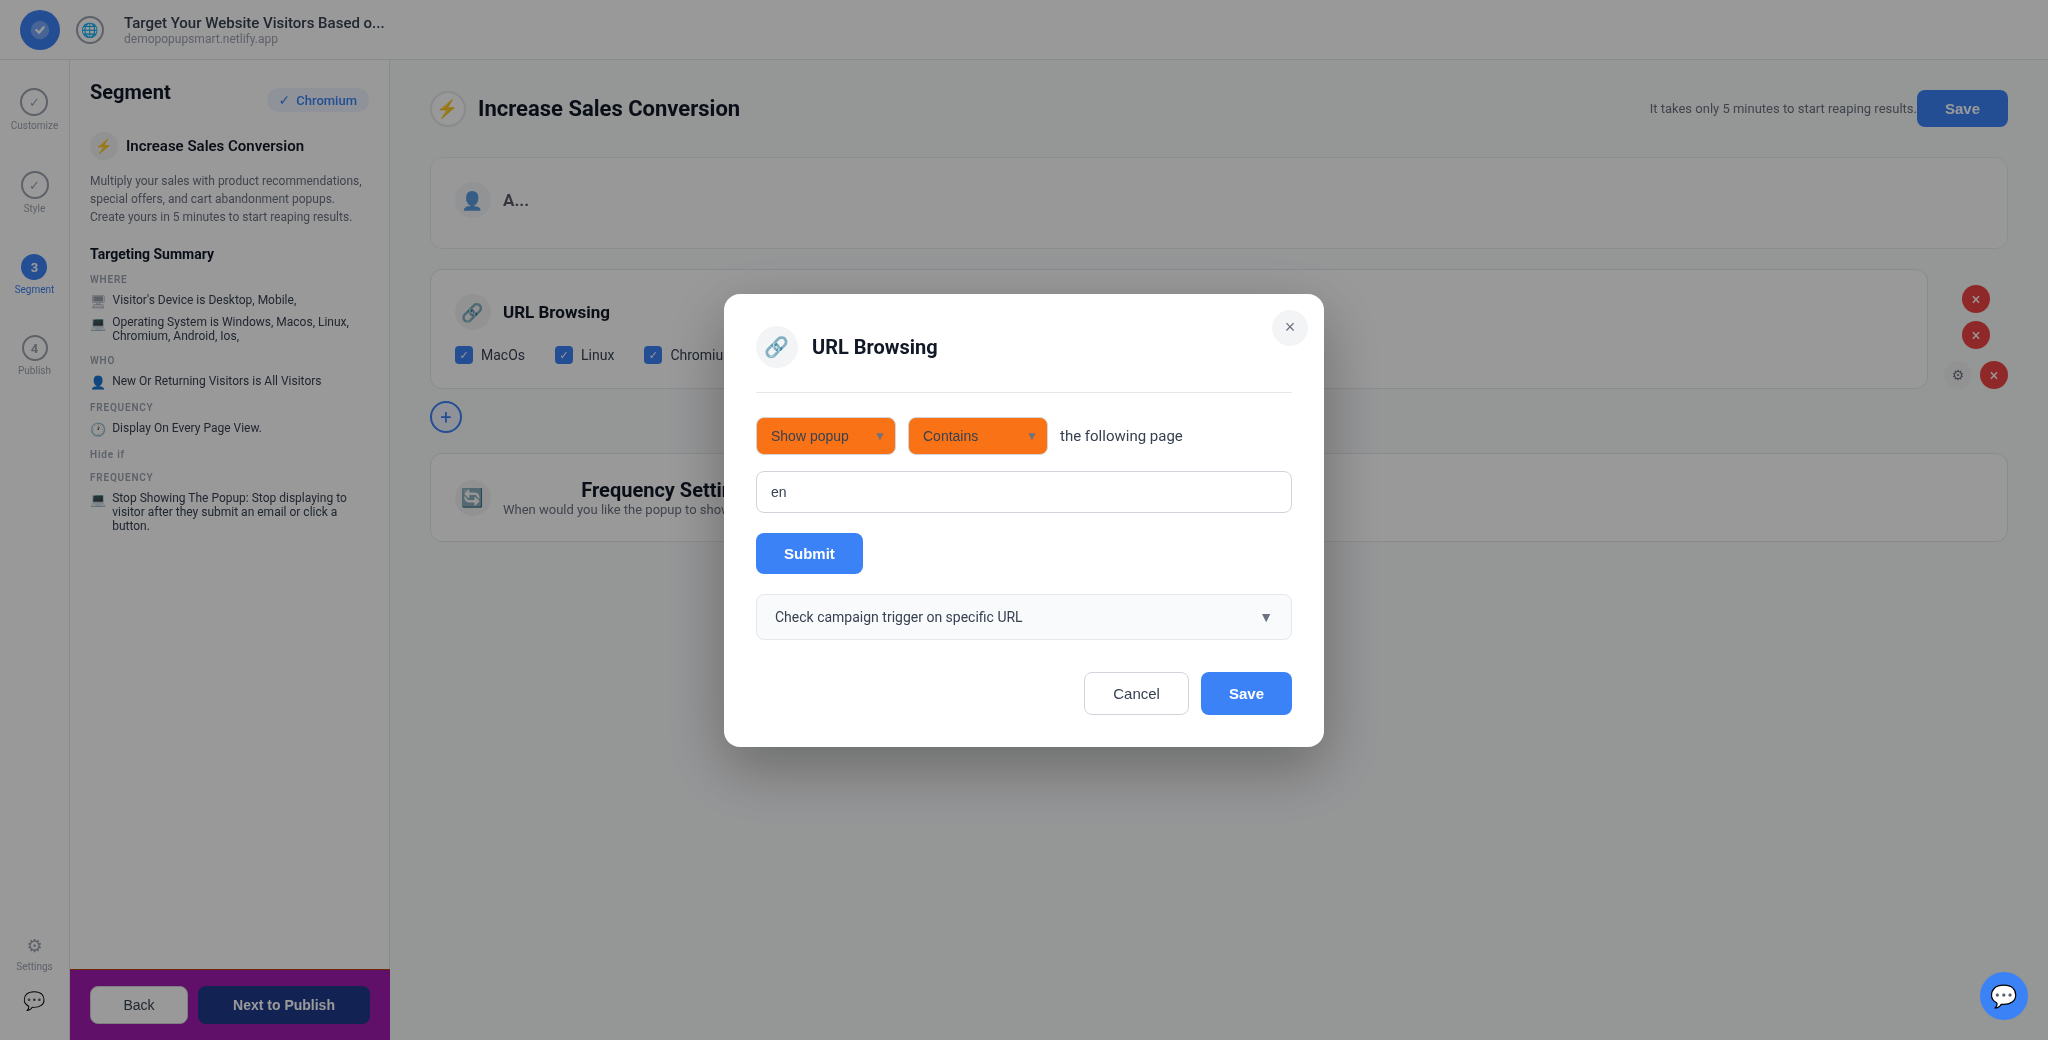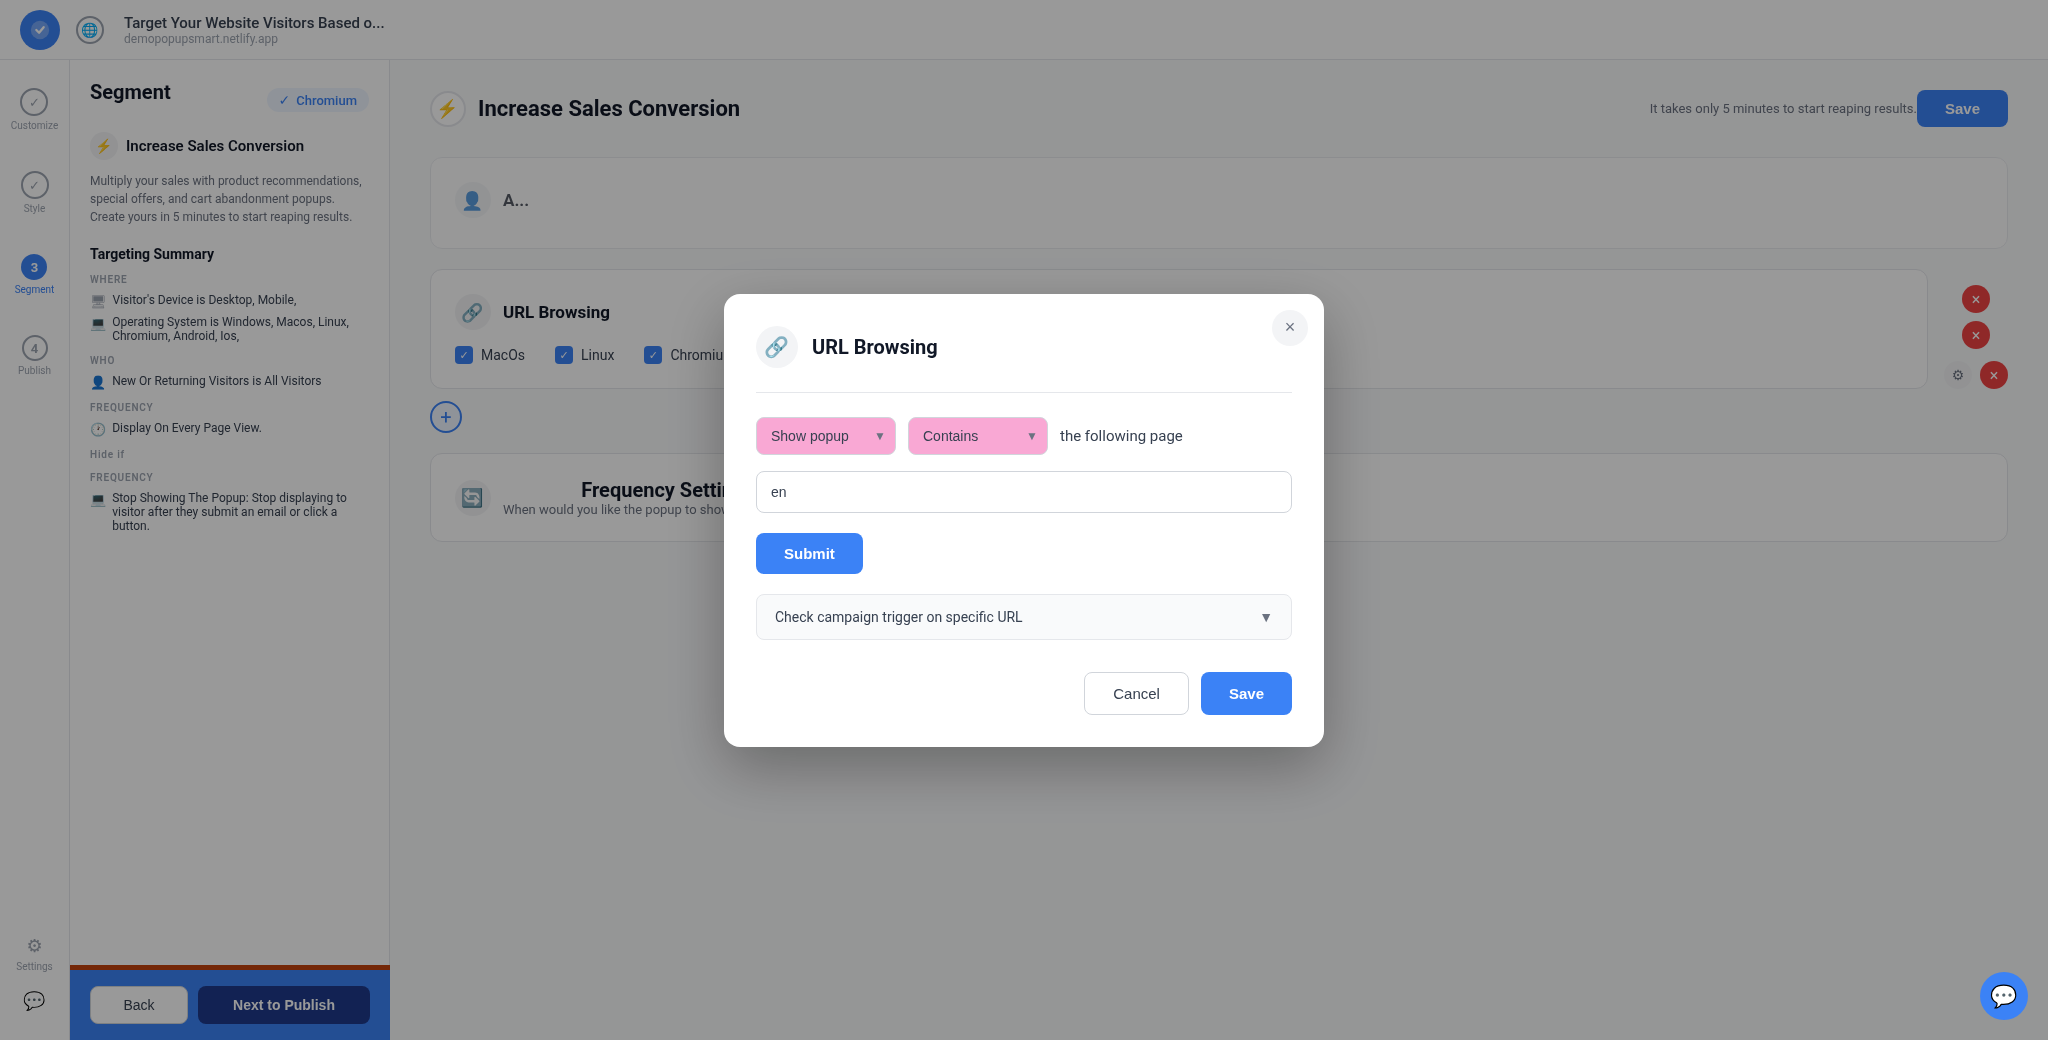--- a/index.html
+++ b/index.html
@@ -183,22 +183,22 @@
       font-size: 12px;
       color: #374151;
       margin-bottom: 6px;
     }
     .summary-item .icon { font-size: 13px; color: #9ca3af; flex-shrink: 0; margin-top: 1px; }
     .bottom-buttons {
       position: fixed;
       bottom: 0; left: 70px;
       width: 320px;
       padding: 16px 20px;
-      background: #3b82f6;
-      border-top: 5px solid #c2410c;
+      background: #a21caf;
+      border-top: 1px solid #c2410c;
       display: flex;
       gap: 10px;
     }
     .btn-back {
       flex: 1;
       padding: 10px;
       border: 1px solid #d1d5db;
       border-radius: 8px;
       background: #fff;
       font-size: 14px;
@@ -451,21 +451,21 @@
     .select-wrapper {
       position: relative;
       display: inline-block;
     }
     .select-wrapper select {
       padding: 10px 36px 10px 14px;
       border: 1px solid #d1d5db;
       border-radius: 8px;
       font-size: 14px;
       color: #374151;
-      background: #f9a8d4;
+      background: #f97316;
       appearance: none;
       cursor: pointer;
       min-width: 140px;
     }
     .select-arrow {
       position: absolute;
       right: 10px;
       top: 50%;
       transform: translateY(-50%);
       pointer-events: none;

